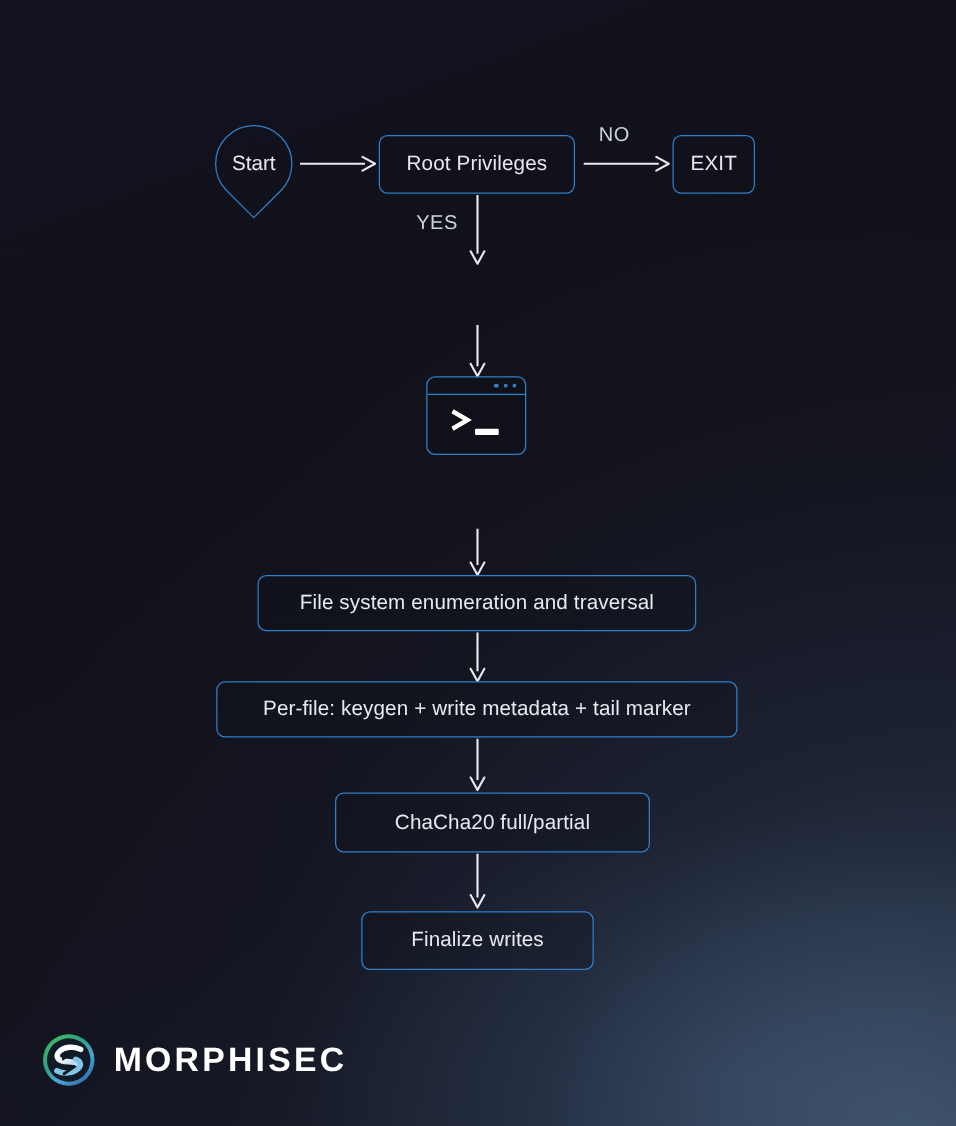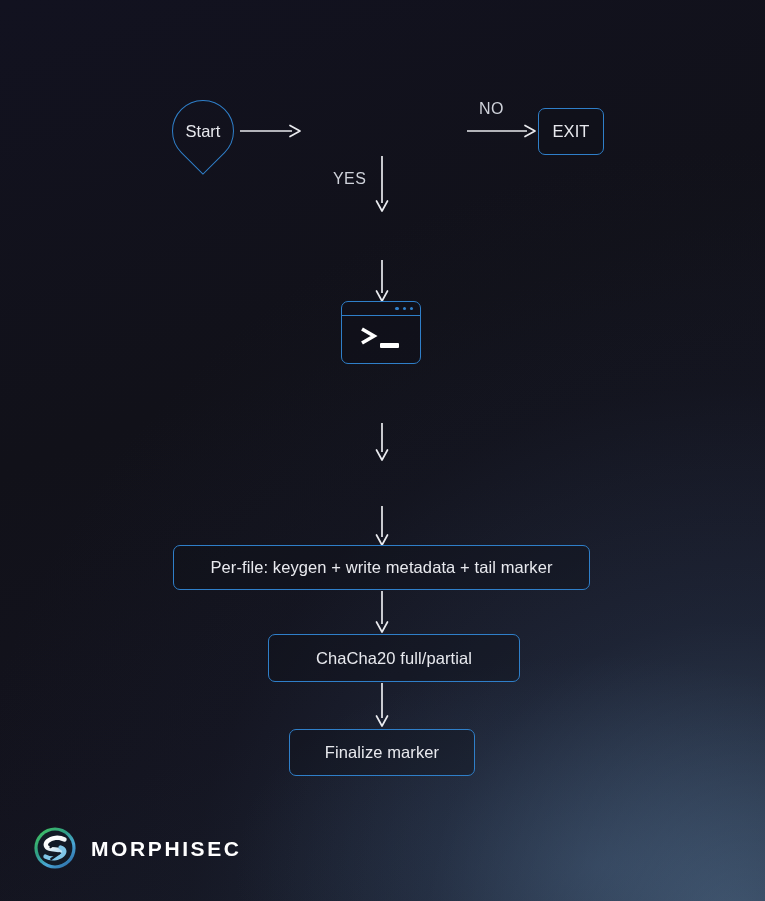--- a/index.html
+++ b/index.html
@@ -144,21 +144,21 @@
     gap: 14px;
   }
   .logo-mark {
     width: 44px;
     height: 44px;
     position: relative;
   }
   .logo-mark svg { display: block; }
   .logo-text {
     color: #ffffff;
-    font-size: 21px;
+    font-size: 27px;
     font-weight: bold;
     letter-spacing: 2.6px;
     line-height: 1;
     white-space: nowrap;
   }
 </style>
 </head>
 <body>
 
 <div id="stage">
@@ -168,20 +168,21 @@
     <div class="pin-label" style="left:0; top:0; width:62px; height:62px;">Start</div>
   </div>
 
   <div class="arrow" style="left:240px; top:122px; width:62px; height:18px;">
     <svg width="62" height="18" viewBox="0 0 62 18">
       <line x1="0" y1="9" x2="52" y2="9" stroke="#e9eaee" stroke-width="1.7"></line>
       <path d="M50 3.5 L60 9 L50 14.5" fill="none" stroke="#e9eaee" stroke-width="1.7" stroke-linecap="round" stroke-linejoin="round"></path>
     </svg>
   </div>
 
+  <div class="node" style="left:303px; top:108px; width:157px; height:47px;">Root Privileges</div>
 
   <div class="edge-label" style="left:479px; top:101px;">NO</div>
 
   <div class="arrow" style="left:467px; top:122px; width:70px; height:18px;">
     <svg width="70" height="18" viewBox="0 0 70 18">
       <line x1="0" y1="9" x2="60" y2="9" stroke="#e9eaee" stroke-width="1.7"></line>
       <path d="M58 3.5 L68 9 L58 14.5" fill="none" stroke="#e9eaee" stroke-width="1.7" stroke-linecap="round" stroke-linejoin="round"></path>
     </svg>
   </div>
 
@@ -223,20 +224,21 @@
   <div class="free-text" style="left:0px; top:374px; width:765px;">
   </div>
 
   <div class="arrow" style="left:373px; top:423px; width:18px; height:38px;">
     <svg width="18" height="38" viewBox="0 0 18 38">
       <line x1="9" y1="0" x2="9" y2="29" stroke="#e9eaee" stroke-width="1.7"></line>
       <path d="M3.5 27 L9 37 L14.5 27" fill="none" stroke="#e9eaee" stroke-width="1.7" stroke-linecap="round" stroke-linejoin="round"></path>
     </svg>
   </div>
 
+  <div class="node" style="left:206px; top:460px; width:351px; height:45px;">File system enumeration and traversal</div>
 
   <div class="arrow" style="left:373px; top:506px; width:18px; height:40px;">
     <svg width="18" height="40" viewBox="0 0 18 40">
       <line x1="9" y1="0" x2="9" y2="31" stroke="#e9eaee" stroke-width="1.7"></line>
       <path d="M3.5 29 L9 39 L14.5 29" fill="none" stroke="#e9eaee" stroke-width="1.7" stroke-linecap="round" stroke-linejoin="round"></path>
     </svg>
   </div>
 
   <div class="node" style="left:173px; top:545px; width:417px; height:45px;">Per-file: keygen + write metadata + tail marker</div>
 
@@ -249,21 +251,21 @@
 
   <div class="node" style="left:256px; top:634px; width:252px; height:48px;margin-left:12px;">ChaCha20 full/partial</div>
 
   <div class="arrow" style="left:373px; top:683px; width:18px; height:44px;">
     <svg width="18" height="44" viewBox="0 0 18 44">
       <line x1="9" y1="0" x2="9" y2="35" stroke="#e9eaee" stroke-width="1.7"></line>
       <path d="M3.5 33 L9 43 L14.5 33" fill="none" stroke="#e9eaee" stroke-width="1.7" stroke-linecap="round" stroke-linejoin="round"></path>
     </svg>
   </div>
 
-  <div class="node" style="left:289px; top:729px; width:186px; height:47px;">Finalize marker</div>
+  <div class="node" style="left:289px; top:729px; width:186px; height:47px;">Finalize writes</div>
 
   <div class="logo" style="left:33px; top:826px;">
     <span class="logo-mark">
       <svg width="44" height="44" viewBox="0 0 44 44">
         <defs>
           <linearGradient id="ringGrad" x1="0.12" y1="0.08" x2="0.82" y2="0.95">
             <stop offset="0%" stop-color="#3fbe62"></stop>
             <stop offset="38%" stop-color="#2f9e86"></stop>
             <stop offset="68%" stop-color="#4aa6d6"></stop>
             <stop offset="100%" stop-color="#2d6fa8"></stop>

